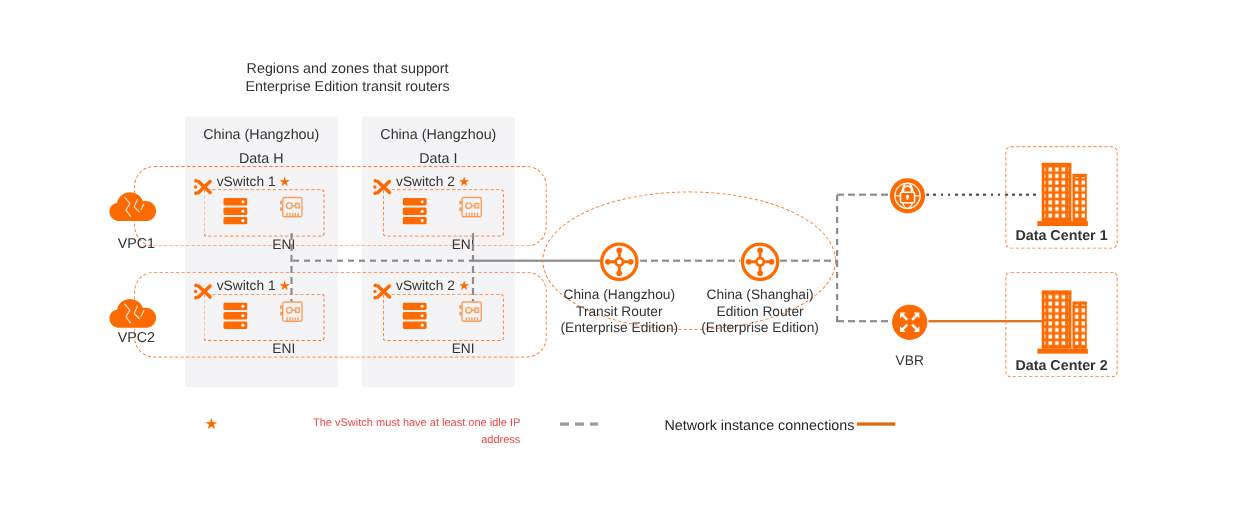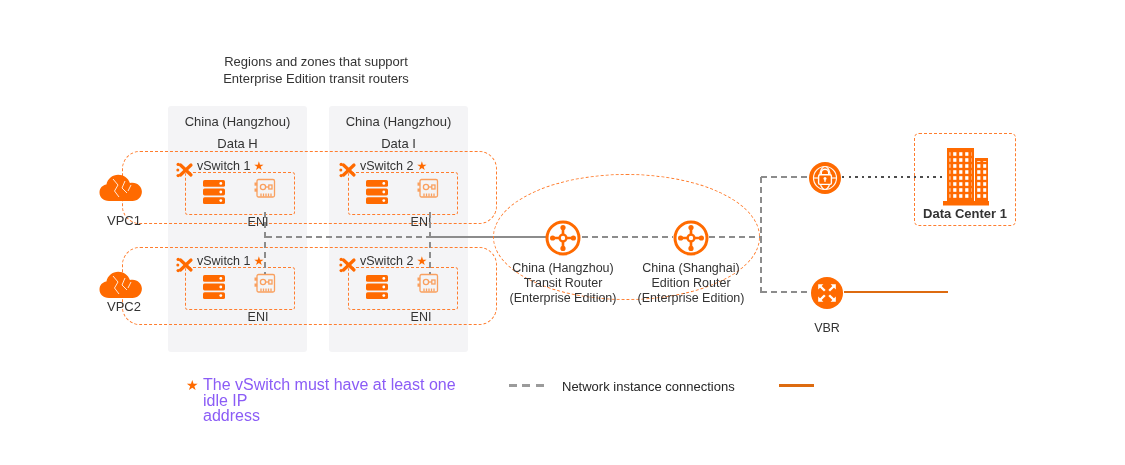--- a/index.html
+++ b/index.html
@@ -29,23 +29,23 @@
   .dc-label{position:absolute;left:0;right:0;text-align:center;font-size:13px;color:#333;}
   .title{font-size:13px;line-height:16.5px;color:#333;}
   
   .dash-h{height:2.2px;background:repeating-linear-gradient(to right,#8C8C8C 0 6px,transparent 6px 10px);}
   .dash-v{width:2.2px;background:repeating-linear-gradient(to bottom,#8C8C8C 0 6px,transparent 6px 10px);}
   .solid-h{height:2.4px;background:#8C8C8C;}
   .dot-h{height:1.6px;background:repeating-linear-gradient(to right,#4D4D4D 0 2.5px,transparent 2.5px 6.5px);}
   .exp-h{height:2.2px;background:#DD6B10;}
   .legend-dash{width:37px;height:2.6px;background:repeating-linear-gradient(to right,#9B9B9B 0 8px,transparent 8px 13.5px);}
   .legend-solid{width:35px;height:2.6px;background:#DD6B10;}
-  .legend-text{font-size:13px;color:#262626;}
+  .legend-text{font-size:13px;color:#262626;margin-left:42px;}
   .legend-star{font-size:14px;color:#FF6A00;}
-  .legend-note{font-size:16px;line-height:15.5px;color:#8b5cf6;width:270px;text-align:left;}
+  .legend-note{font-size:10px;line-height:15.5px;color:#ef4444;width:270px;text-align:right;}
 </style>
 </head>
 <body>
 
 <div id="canvas">
 
   <div class="abs zone-box" style="left:168px;">
     <div class="zone-region">China (Hangzhou)</div>
     <div class="zone-name">Data H</div>
   </div>
@@ -344,20 +344,35 @@
           </pattern>
         </defs>
       <rect x="7" y="3" width="27" height="53" fill="#FF6A00"></rect>
       <rect x="35" y="13" width="13" height="43" fill="#FF6A00"></rect>
       <rect x="9.5" y="6" width="22" height="47" fill="url(#win1)"></rect>
       <rect x="37" y="16" width="9.5" height="37" fill="url(#win1)"></rect>
       <rect x="3" y="56" width="46" height="4.5" fill="#FF6A00"></rect>
     </svg>
     <div class="dc-label" style="top:72px;">Data Center 1</div>
   </div>
+  <div class="abs dc-box" style="top:247px;height:96px;">
+    <svg class="abs" style="left:25px;top:13px;" width="52" height="62" viewBox="0 0 52 62">
+      <defs>
+          <pattern id="win2" width="6" height="6" patternUnits="userSpaceOnUse">
+            <rect x="1.2" y="1.2" width="3.2" height="3.6" fill="#fff"></rect>
+          </pattern>
+        </defs>
+      <rect x="7" y="3" width="27" height="53" fill="#FF6A00"></rect>
+      <rect x="35" y="13" width="13" height="43" fill="#FF6A00"></rect>
+      <rect x="9.5" y="6" width="22" height="47" fill="url(#win2)"></rect>
+      <rect x="37" y="16" width="9.5" height="37" fill="url(#win2)"></rect>
+      <rect x="3" y="56" width="46" height="4.5" fill="#FF6A00"></rect>
+    </svg>
+    <div class="dc-label" style="top:76px;">Data Center 2</div>
+  </div>
 
   <div class="abs title ctr pre" style="left:166px;top:54px;width:300px;">Regions and zones that support
 Enterprise Edition transit routers</div>
 
   <div class="abs legend-star" style="left:186px;top:377px;">★</div>
   <div class="abs legend-note pre" style="left:203px;top:377px;">The vSwitch must have at least one idle IP
 address</div>
   <div class="abs legend-dash" style="left:509px;top:384px;"></div>
   <div class="abs legend-text" style="left:562px;top:379px;">Network instance connections</div>
   <div class="abs legend-solid" style="left:779px;top:384px;"></div>

